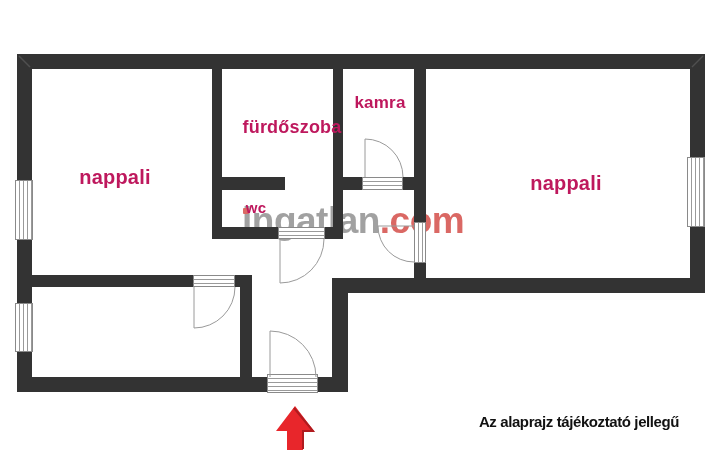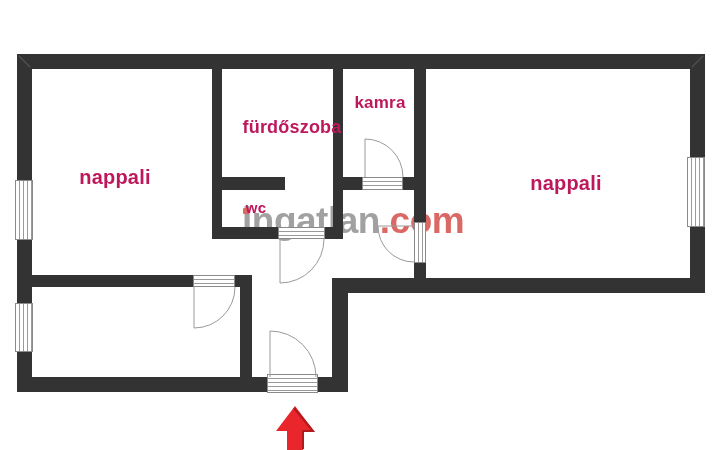--- a/index.html
+++ b/index.html
@@ -111,14 +111,15 @@
     <polygon points="295,406 314,431 303,431 303,450 287,450 287,431 276,431" fill="#e8262b"></polygon>
     <path d="M294,408 L313,431 L303,431 L303,449" fill="none" stroke-width="2" stroke="#b01b1f"></path>
   </svg>
 
   <span class="room-label" style="left:115px;top:177px;">nappali</span>
   <span class="room-label sz18" style="left:292px;top:127px;">fürdőszoba</span>
   <span class="room-label sz15" style="left:256px;top:207px;">wc</span>
   <span class="room-label sz17" style="left:380px;top:103px;">kamra</span>
   <span class="room-label" style="left:566px;top:171px;margin-top:12px;">nappali</span>
 
+  <div class="note">Az alaprajz tájékoztató jellegű</div>
 
 </div>
 
 </body></html>

